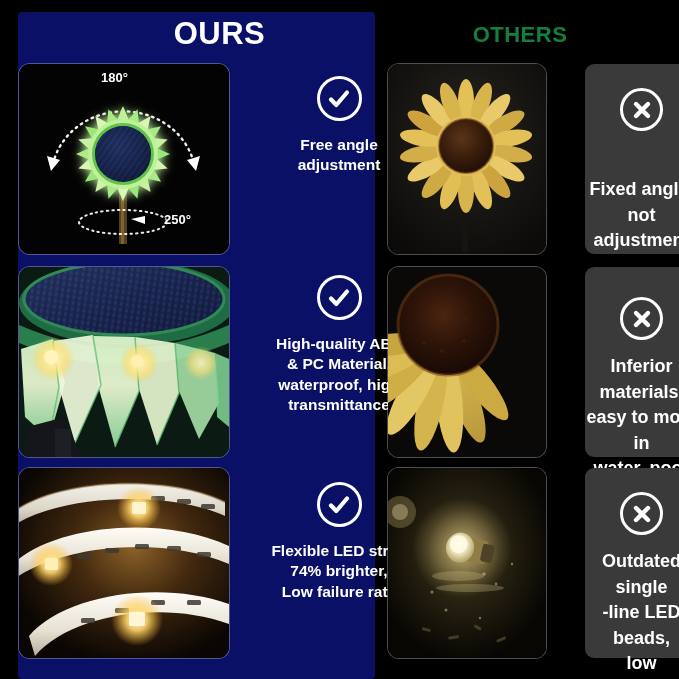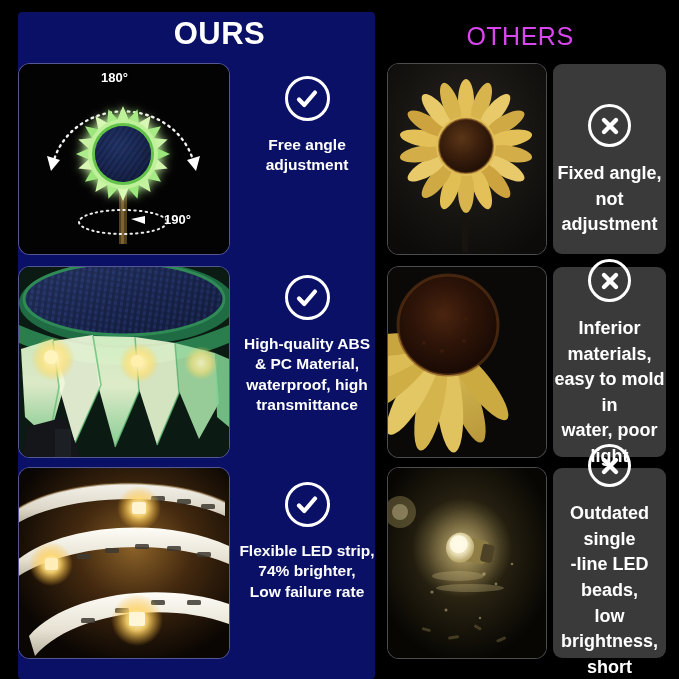--- a/index.html
+++ b/index.html
@@ -12,40 +12,40 @@
   .ours-panel{
     position:absolute; left:18px; top:12px; width:357px; height:667px;
     background:#0a1065; border-radius:4px;
   }
   .hdr{
     position:absolute; width:100%; text-align:center; font-weight:bold;
     letter-spacing:.5px; color:#fff;
   }
   .hdr-ours{ top:16px; left:0; font-size:31px; }
   .hdr-others{ position:absolute; left:400px; top:22px; width:240px;
-    text-align:center; font-size:25px; font-weight:normal; color:#d946ef; letter-spacing:.5px;}
+    text-align:center; font-size:22px; font-weight:bold; color:#15803d; letter-spacing:.5px;}
 
   
   .row{ position:absolute; left:0; width:547px; height:196px; }
   .row-1{ top:62px; }
   .row-2{ top:265px; }
   .row-3{ top:466px; }
 
   
   .photo{
     position:absolute; border-radius:11px; overflow:hidden;
     box-shadow:0 0 0 1px rgba(255,255,255,.30);
   }
   .photo-l{ left:19px; top:2px; width:210px; height:190px; background:#000; }
   .photo-r{ left:388px; top:2px; width:158px; height:190px; background:#151515; }
 
   
   .claim{
     position:absolute; display:flex; flex-direction:column;
-    align-items:center; justify-content:center;
+    align-items:center; justify-content:space-between;margin-left:32px;
   }
   .claim-l{ left:236px; top:14px; width:142px; }
   .claim-r{ left:553px; top:2px; width:113px; height:190px;
             background:#3a3a3a; border-radius:9px; padding-top:24px; }
 
   .badge{
     width:45px; height:45px; border-radius:50%;
     border:3px solid #fff; display:flex; align-items:center; justify-content:center;
     margin-bottom:14px; flex:none;
   }
@@ -200,21 +200,21 @@
                   <polygon points="0,-47 7,-31 -7,-31" fill="#a8ea86"></polygon>
                 </g>
             </g>
             <circle r="35" fill="#bff09a"></circle>
             <circle r="31" fill="#63c24a"></circle>
             <circle r="28" fill="url(#pCell)"></circle>
             <circle r="28" fill="url(#gCell)" opacity=".55"></circle>
           </g>
         </svg>
         <div class="deg-label" style="left:82px; top:6px;">180°</div>
-        <div class="deg-label" style="left:145px; top:148px;">190°</div>
+        <div class="deg-label" style="left:145px; top:148px;">250°</div>
       </div>
     </div>
 
     <div class="claim claim-l">
       <div class="badge">
         <svg width="26" height="26" viewBox="0 0 26 26">
           <path d="M5 13.5 L10.3 19 L21 6.5" fill="none" stroke="#fff" stroke-width="4.2" stroke-linecap="round" stroke-linejoin="round"></path>
         </svg>
       </div>
       <div class="claim-text">Free angle

